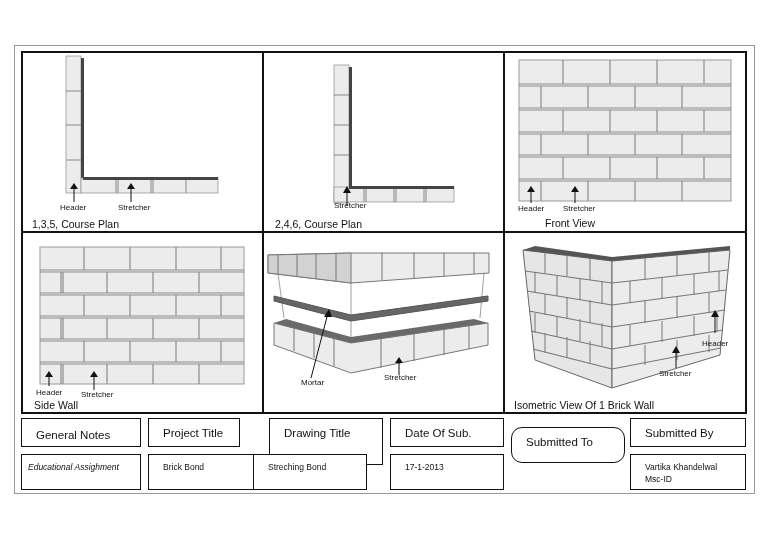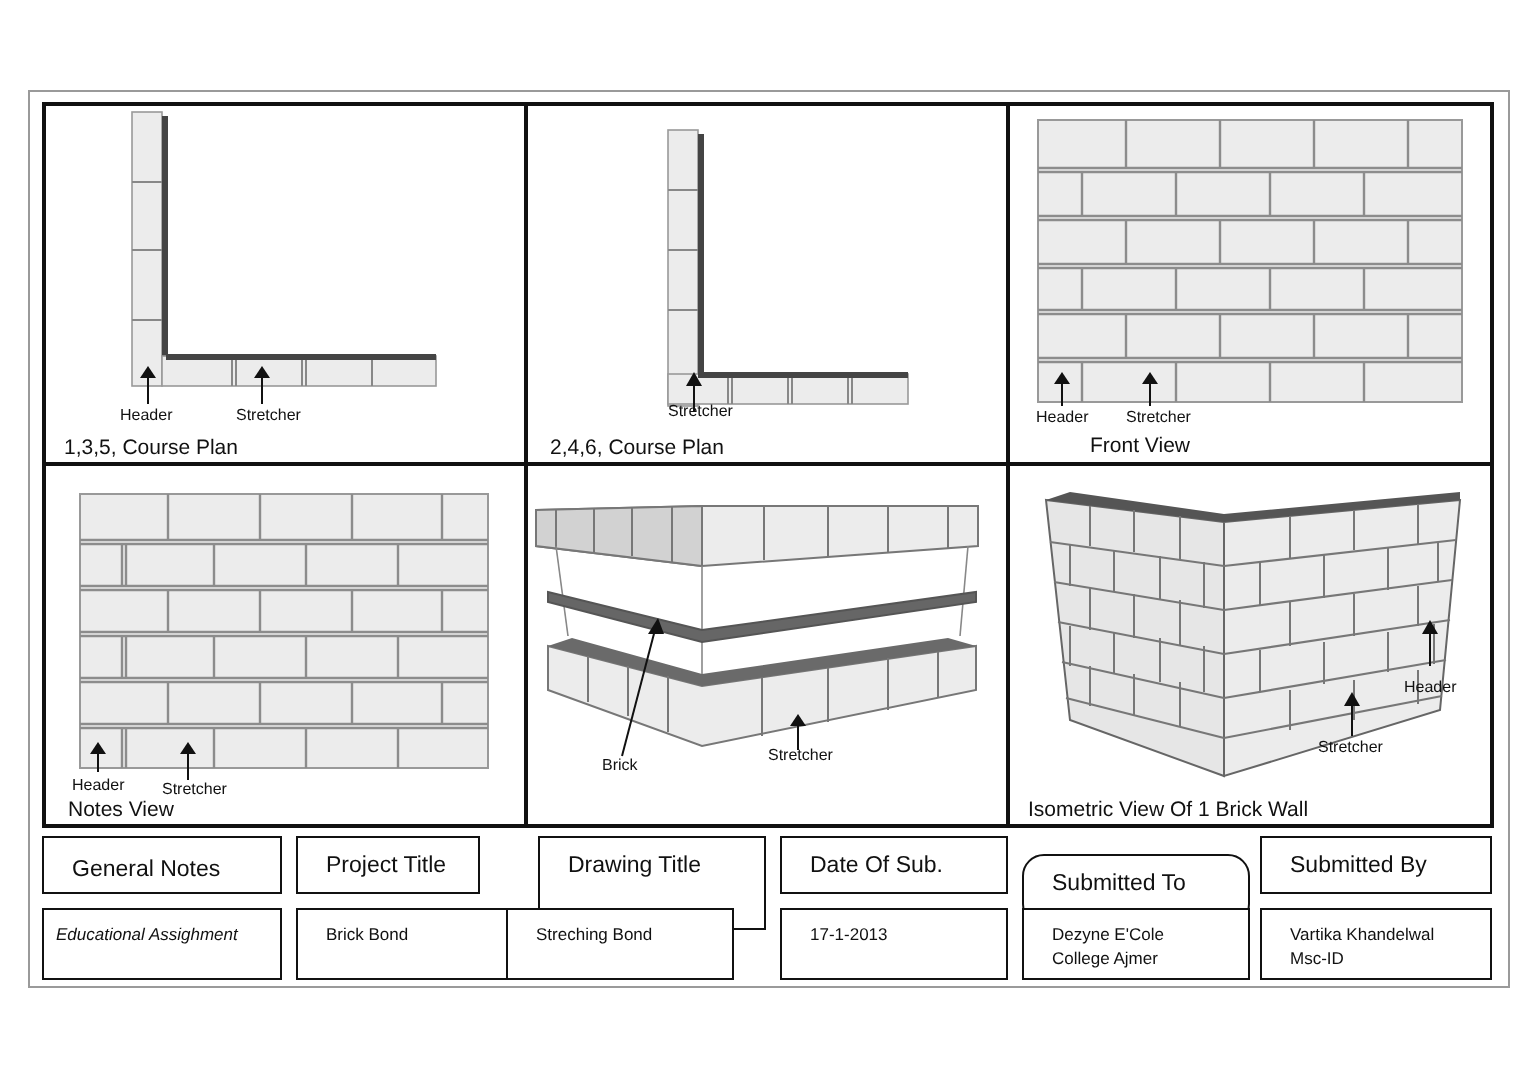--- a/index.html
+++ b/index.html
@@ -164,21 +164,21 @@
         <line x1="130" y1="131" x2="130" y2="151"></line>
         <line x1="176" y1="131" x2="176" y2="151"></line>
     </g>
     <line x1="26" y1="153" x2="26" y2="142" stroke="#111"></line>
       <polygon points="22,144 30,144 26,138" fill="#111"></polygon>
     <line x1="71" y1="157" x2="71" y2="142" stroke="#111"></line>
       <polygon points="67,144 75,144 71,138" fill="#111"></polygon>
   </svg>
   <span class="lbl" style="left:13px;top:155px;">Header</span>
   <span class="lbl" style="left:58px;top:157px;">Stretcher</span>
-  <span class="caption" style="left:11px;top:166px;">Notes View</span>
+  <span class="caption" style="left:11px;top:166px;">Side Wall</span>
 </div>
 
 <div class="panel" style="left:264px;top:233px;width:239px;height:180px;">
   <svg width="239" height="180">
 
     <polygon points="4,22 87,20 225,20 225,40 87,50 4,40" fill="#ececec" stroke="#777"></polygon>
     <polygon points="4,22 87,20 87,50 4,40" fill="#d2d2d2" stroke="#777"></polygon>
     <g stroke="#777">
         <line x1="14" y1="22" x2="14" y2="41"></line>
         <line x1="33" y1="21" x2="33" y2="43"></line>
@@ -208,21 +208,21 @@
         <line x1="150" y1="101" x2="150" y2="128"></line>
         <line x1="180" y1="96" x2="180" y2="122"></line>
         <line x1="205" y1="93" x2="205" y2="116"></line>
       </g>
 
     <line x1="47" y1="145" x2="64" y2="80" stroke="#111"></line>
       <polygon points="60,84 68,84 65,76" fill="#111"></polygon>
     <line x1="135" y1="142" x2="135" y2="128" stroke="#111"></line>
       <polygon points="131,130 139,130 135,124" fill="#111"></polygon>
   </svg>
-  <span class="lbl" style="left:37px;top:145px;">Brick</span>
+  <span class="lbl" style="left:37px;top:145px;">Mortar</span>
   <span class="lbl" style="left:120px;top:140px;">Stretcher</span>
 </div>
 
 <div class="panel" style="left:505px;top:233px;width:241px;height:180px;">
   <svg width="241" height="180">
     <polygon points="18,17 107,28 107,155 30,127" fill="#e6e6e6" stroke="#666"></polygon>
     <polygon points="107,28 225,17 215,122 107,155" fill="#ececec" stroke="#666"></polygon>
     <polygon points="18,17 30,13 107,24 225,13 225,17 107,28" fill="#555"></polygon>
     <g stroke="#777" stroke-width="1.1">
       <line x1="20" y1="38" x2="107" y2="50"></line>
@@ -308,21 +308,17 @@
     </div>
   <div class="tb-cell tb-val" style="left:127px;top:40px;width:114px;height:36px;">
       <span style="left:14px;top:6px;">Brick Bond</span>
     </div>
   <div class="tb-cell tb-val" style="left:232px;top:40px;width:114px;height:36px;">
       <span style="left:14px;top:6px;">Streching Bond</span>
     </div>
   <div class="tb-cell tb-val" style="left:369px;top:40px;width:114px;height:36px;">
       <span style="left:14px;top:6px;">17-1-2013</span>
     </div>
-  <div class="tb-cell tb-val" style="left:490px;top:40px;width:114px;height:36px;">
-    <span style="left:14px;top:6px;">Dezyne E'Cole</span>
-    <span style="left:14px;top:18px;">College Ajmer</span>
-  </div>
   <div class="tb-cell tb-val" style="left:609px;top:40px;width:116px;height:36px;">
     <span style="left:14px;top:6px;">Vartika Khandelwal</span>
     <span style="left:14px;top:18px;">Msc-ID</span>
   </div>
 </div>
 
 </body></html>

